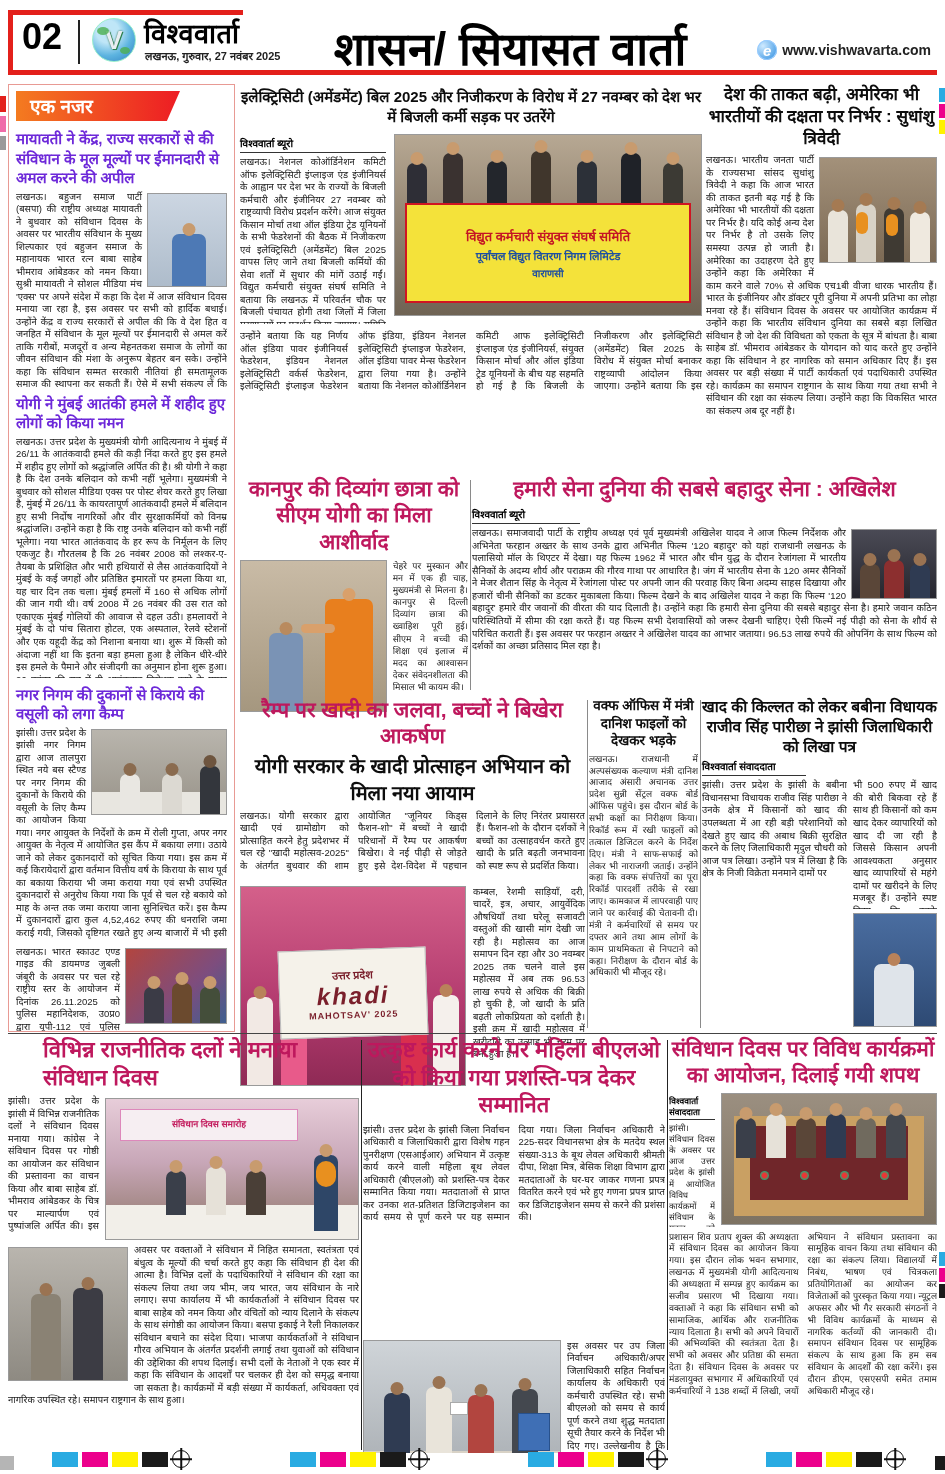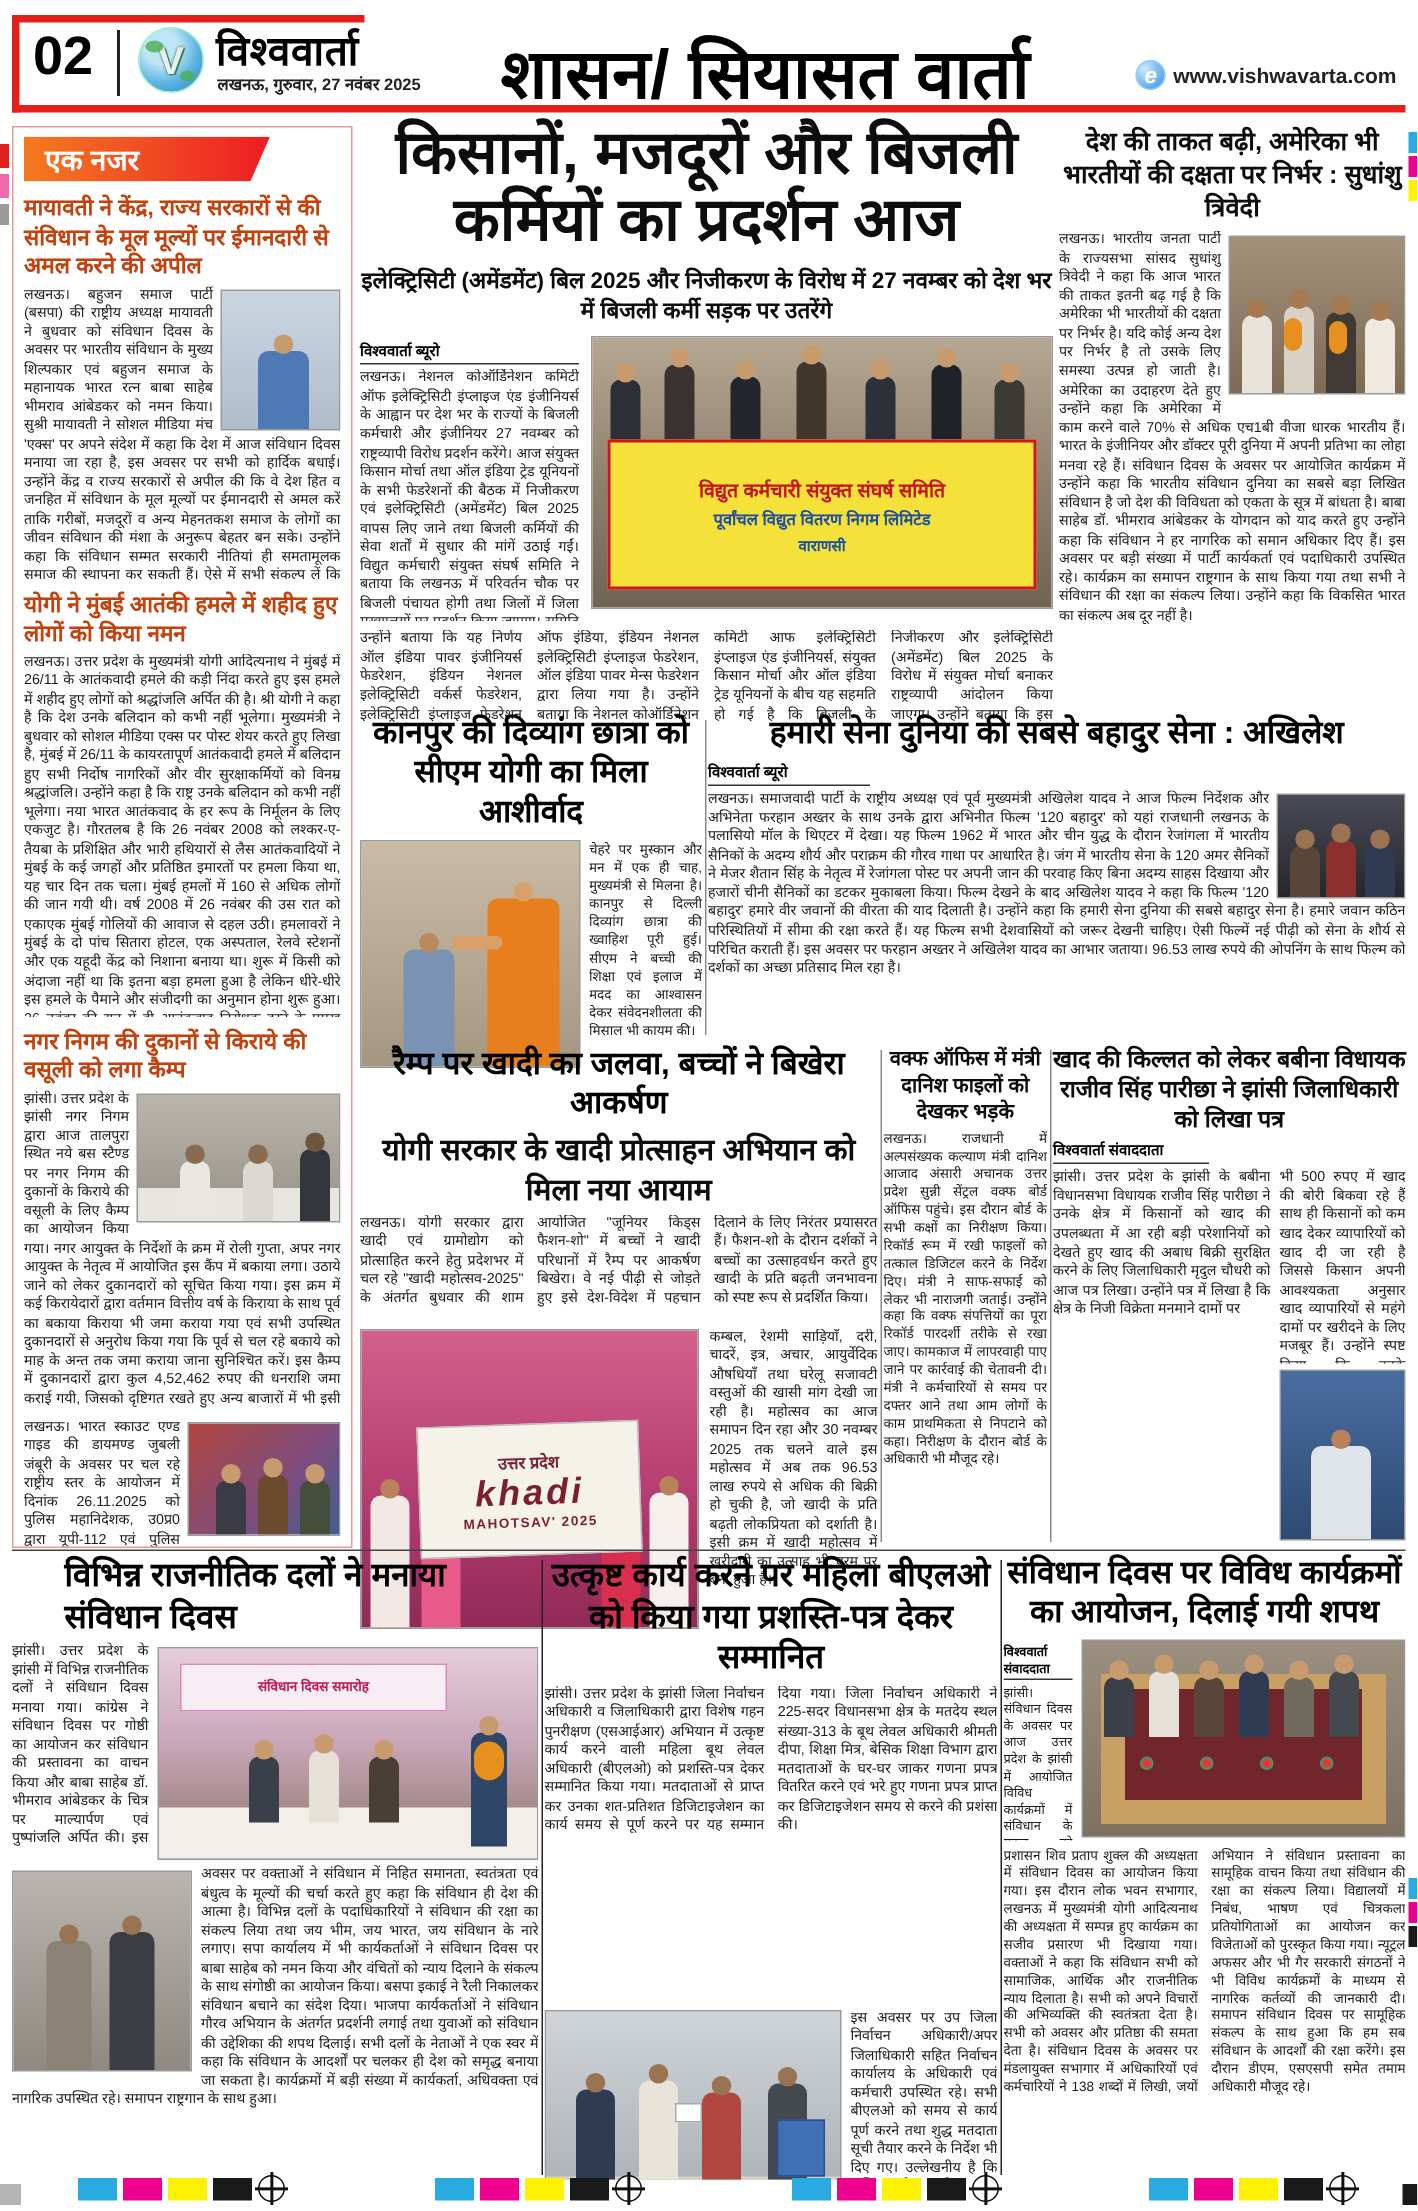--- a/index.html
+++ b/index.html
@@ -19,23 +19,23 @@
   #logo u{position:absolute;width:10px;height:7px;background:#4caf50;border-radius:50%;right:5px;bottom:7px;opacity:.8;text-decoration:none}
   #mast-title{left:144px;top:14px;font-size:27px;font-weight:700;color:#000;letter-spacing:.5px;}
   #mast-date{left:145px;top:48px;font-size:11px;font-weight:700;color:#222;}
   #section-title{left:300px;top:16px;width:420px;text-align:center;font-size:46px;font-weight:700;color:#000;}
   #website{right:14px;top:40px;font-size:14px;font-weight:700;color:#222;display:flex;align-items:center;gap:5px;}
   #e-icon{display:inline-flex;align-items:center;justify-content:center;width:20px;height:20px;border-radius:50%;
           background:radial-gradient(circle at 30% 30%,#cfeaff,#58a6e8 70%,#2b6cb8);color:#fff;
           font-weight:700;font-size:15px;font-style:italic;box-shadow:0 0 0 1px #9cf inset;}
   
   .hl-xl{font-size:40px;line-height:1.13;font-weight:700;text-align:center;color:#0d0d0d;}
-  .hl-lg{font-size:21px;line-height:1.25;font-weight:700;text-align:center;color:#000000;}
+  .hl-lg{font-size:21px;line-height:1.25;font-weight:700;text-align:center;color:#be185d;}
   .hl-md{font-size:17px;line-height:1.3;font-weight:700;text-align:center;color:#0d0d0d;}
-  .hl-sm{font-size:15px;line-height:1.3;font-weight:700;color:#c2410c;}
+  .hl-sm{font-size:15px;line-height:1.3;font-weight:700;color:#6d28d9;}
   .subhead{font-size:15px;font-weight:700;text-align:center;color:#0d0d0d;}
   .byline{font-size:10px;font-weight:700;color:#000;border-bottom:1px solid #333;padding:2px 0;margin-bottom:3px;}
   .btxt{font-size:9.5px;line-height:1.32;text-align:justify;color:#1b1b1b;overflow:hidden;}
   .cols2{column-count:2;column-gap:9px;}
   .cols3{column-count:3;column-gap:9px;}
   .cols4{column-count:4;column-gap:10px;}
   .vline{background:#8a8a8a;width:1px;}
   .blkline{background:#222;width:1px;}
   .photo{position:relative;overflow:hidden;border:1px solid #9a9a9a;}
   .fig{position:absolute;bottom:0;width:20px;height:36px;border-radius:7px 7px 0 0;background:var(--c,#3c3c3c);}
@@ -181,21 +181,20 @@
           <span class="fig" style="left:18px;height:36px;--c:#3b3b46;"></span>
           <span class="fig" style="left:46px;height:40px;--c:#6b4a2e;"></span>
           <span class="fig" style="left:74px;height:36px;--c:#444e3a;"></span>
         </span>
         <span>लखनऊ। भारत स्काउट एण्ड गाइड की डायमण्ड जुबली जंबूरी के अवसर पर चल रहे राष्ट्रीय स्तर के आयोजन में दिनांक 26.11.2025 को पुलिस महानिदेशक, उ0प्र0 द्वारा यूपी-112 एवं पुलिस प्रदर्शनी का भ्रमण किया गया, जिसमें देश-विदेश से आए हुए स्काउट एवं गाइड प्रतिभाग कर रहे हैं। आगंतुकों के अवलोकन हेतु उत्तर प्रदेश पुलिस की आकर्षक प्रदर्शनी लगाई गई है। इस अवसर पर पुलिस महानिदेशक द्वारा स्काउट्स से संवाद कर उनका उत्साहवर्धन किया गया। यह आयोजन दिनांक 23.11.2025 से 29.11.2025 तक किया जा रहा है, जिसमें लगभग 30,000 स्काउट्स/गाइड्स, यूनिट लीडर्स तथा 1500 विदेशी प्रतिभागी भाग ले रहे हैं।</span>
       </div>
     </div>
   </div>
 
   <div class="abs" id="main-story">
-    <div class="hl-xl" id="ms-head">किसानों, मजदूरों और बिजली कर्मियों का प्रदर्शन आज</div>
     <div class="subhead" id="ms-sub">इलेक्ट्रिसिटी (अमेंडमेंट) बिल 2025 और निजीकरण के विरोध में 27 नवम्बर को देश भर में बिजली कर्मी सड़क पर उतरेंगे</div>
     <div id="ms-row">
       <div id="ms-colL">
         <div class="byline">विश्ववार्ता ब्यूरो</div>
         <div class="btxt">लखनऊ। नेशनल कोऑर्डिनेशन कमिटी ऑफ इलेक्ट्रिसिटी इंप्लाइज एंड इंजीनियर्स के आह्वान पर देश भर के राज्यों के बिजली कर्मचारी और इंजीनियर 27 नवम्बर को राष्ट्रव्यापी विरोध प्रदर्शन करेंगे। आज संयुक्त किसान मोर्चा तथा ऑल इंडिया ट्रेड यूनियनों के सभी फेडरेशनों की बैठक में निजीकरण एवं इलेक्ट्रिसिटी (अमेंडमेंट) बिल 2025 वापस लिए जाने तथा बिजली कर्मियों की सेवा शर्तों में सुधार की मांगें उठाई गईं। विद्युत कर्मचारी संयुक्त संघर्ष समिति ने बताया कि लखनऊ में परिवर्तन चौक पर बिजली पंचायत होगी तथा जिलों में जिला मुख्यालयों पर प्रदर्शन किया जाएगा। समिति ने सभी संगठनों से एकजुट होकर 27 नवम्बर के विरोध प्रदर्शन में सम्मिलित होने की अपील की है।</div>
       </div>
       <div class="photo" id="protest-photo">
         <span class="fig" style="left:12px;bottom:108px;height:44px;--c:#2e2e36;"></span>
         <span class="fig" style="left:48px;bottom:112px;height:50px;--c:#3a3230;"></span>
         <span class="fig" style="left:92px;bottom:108px;height:46px;--c:#23262c;"></span>

